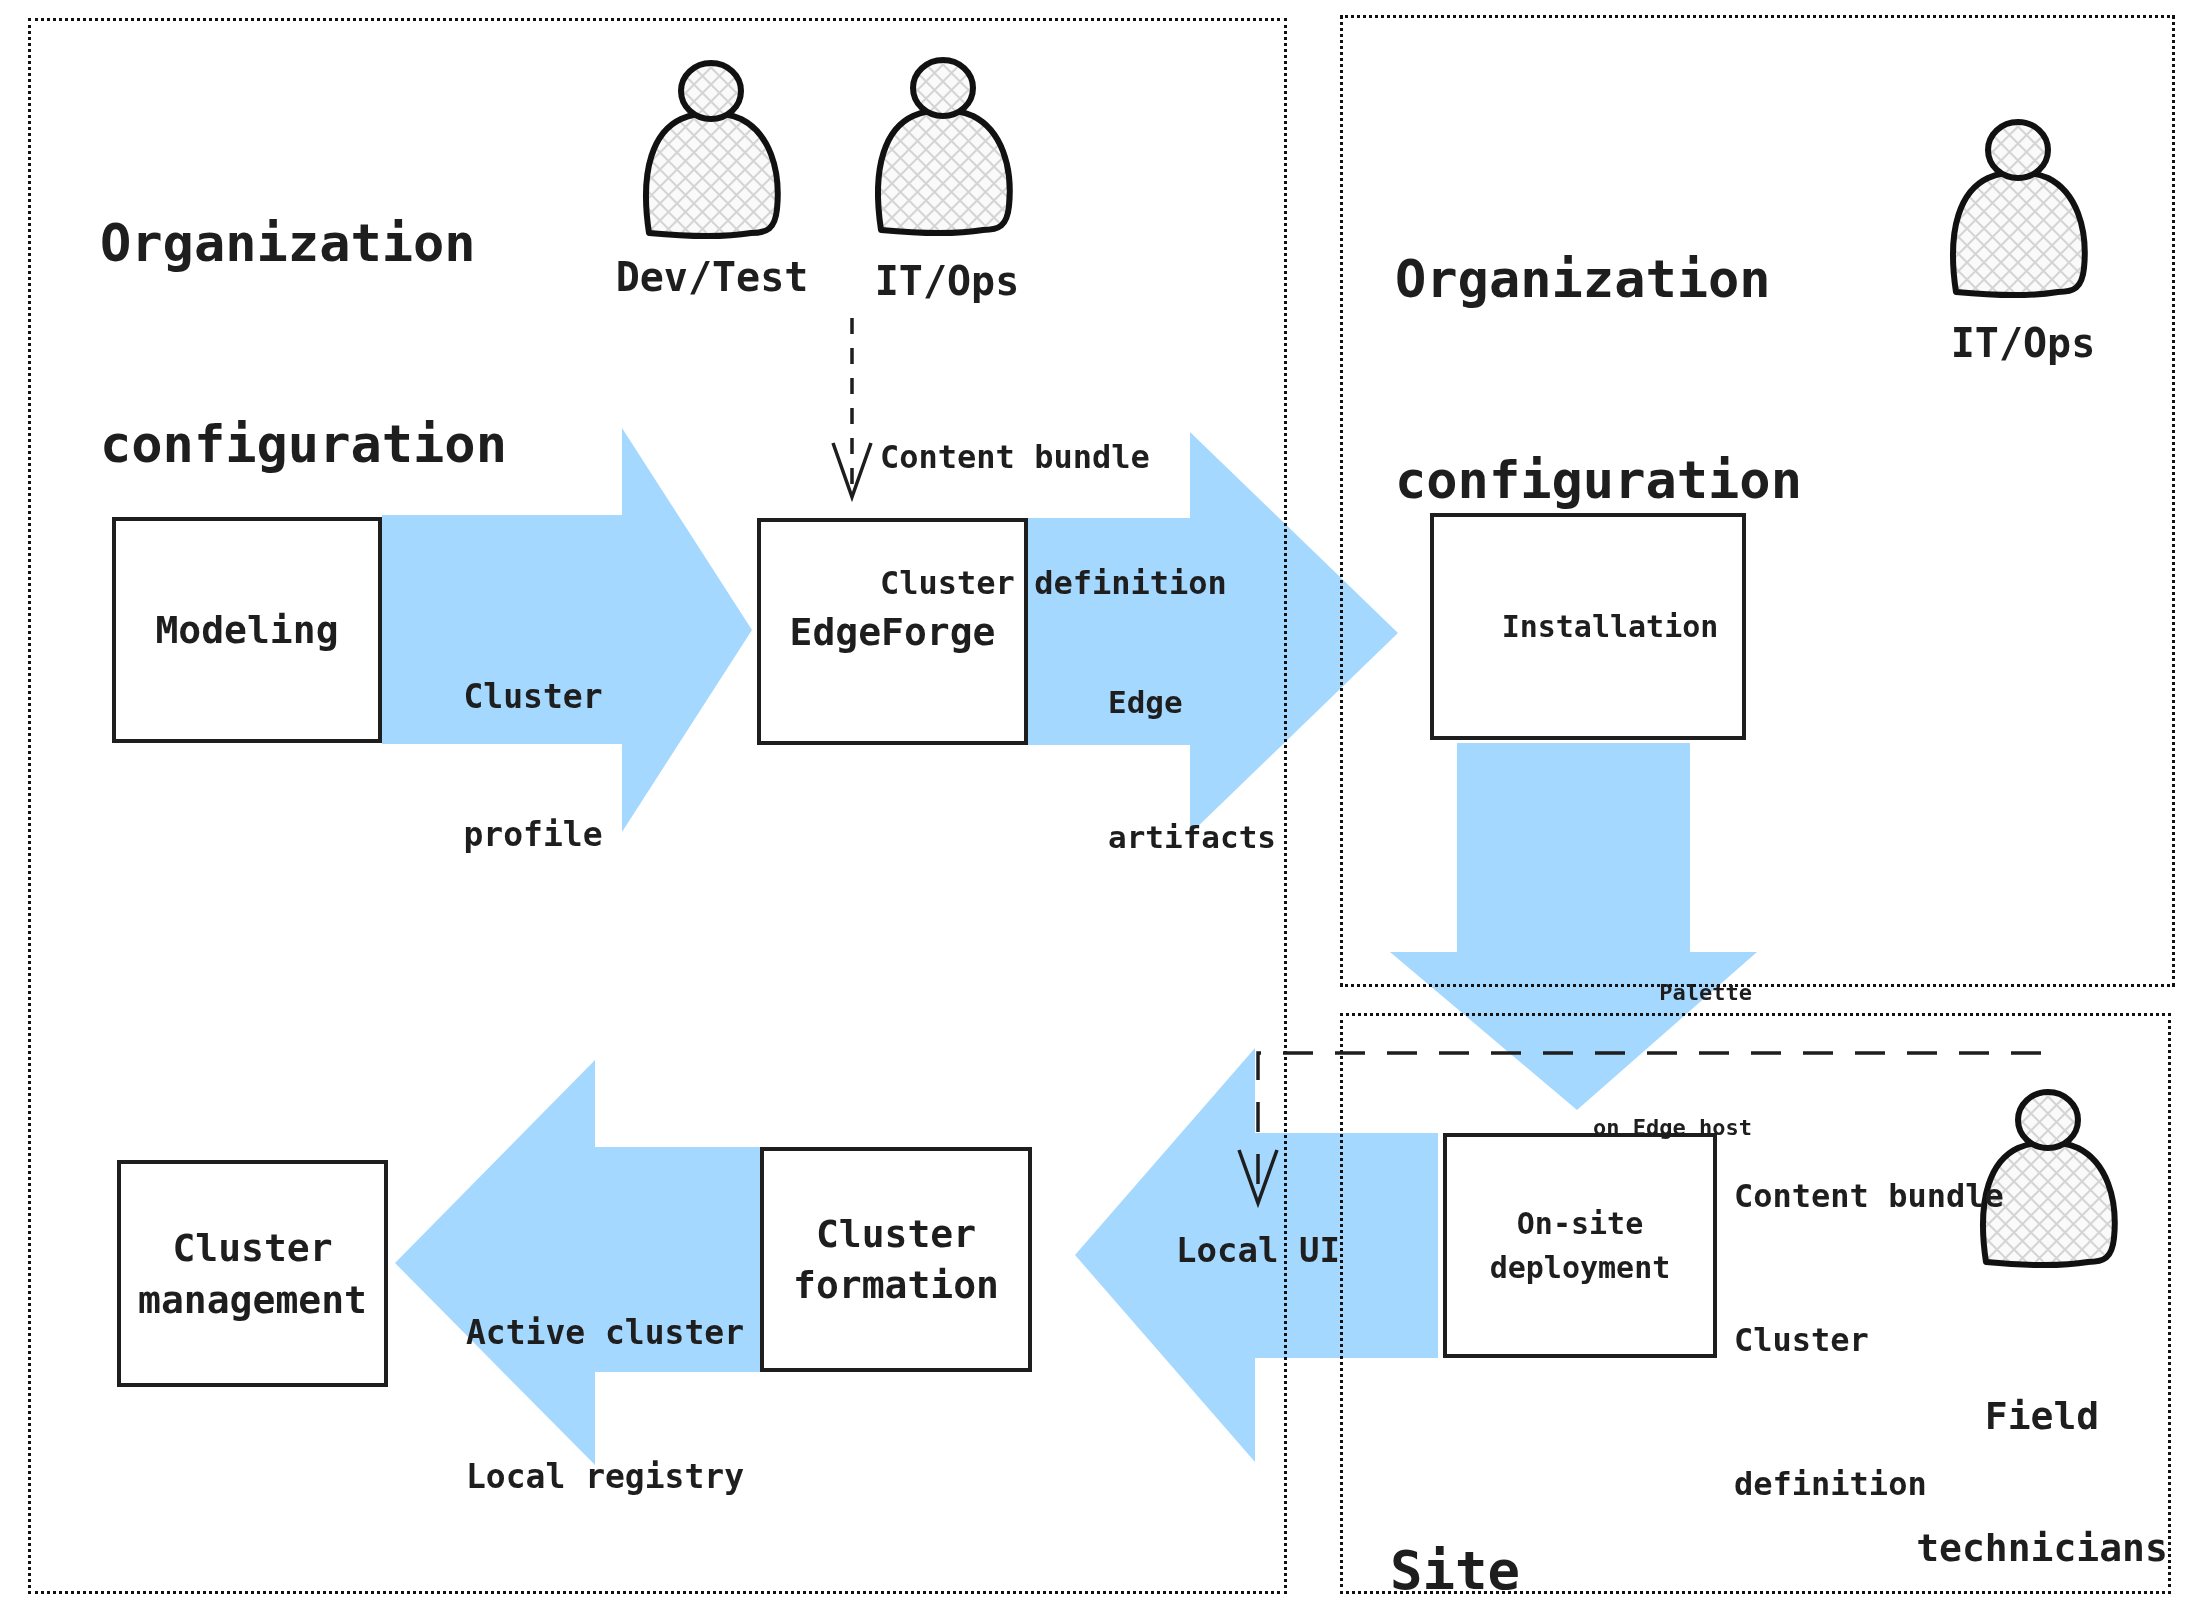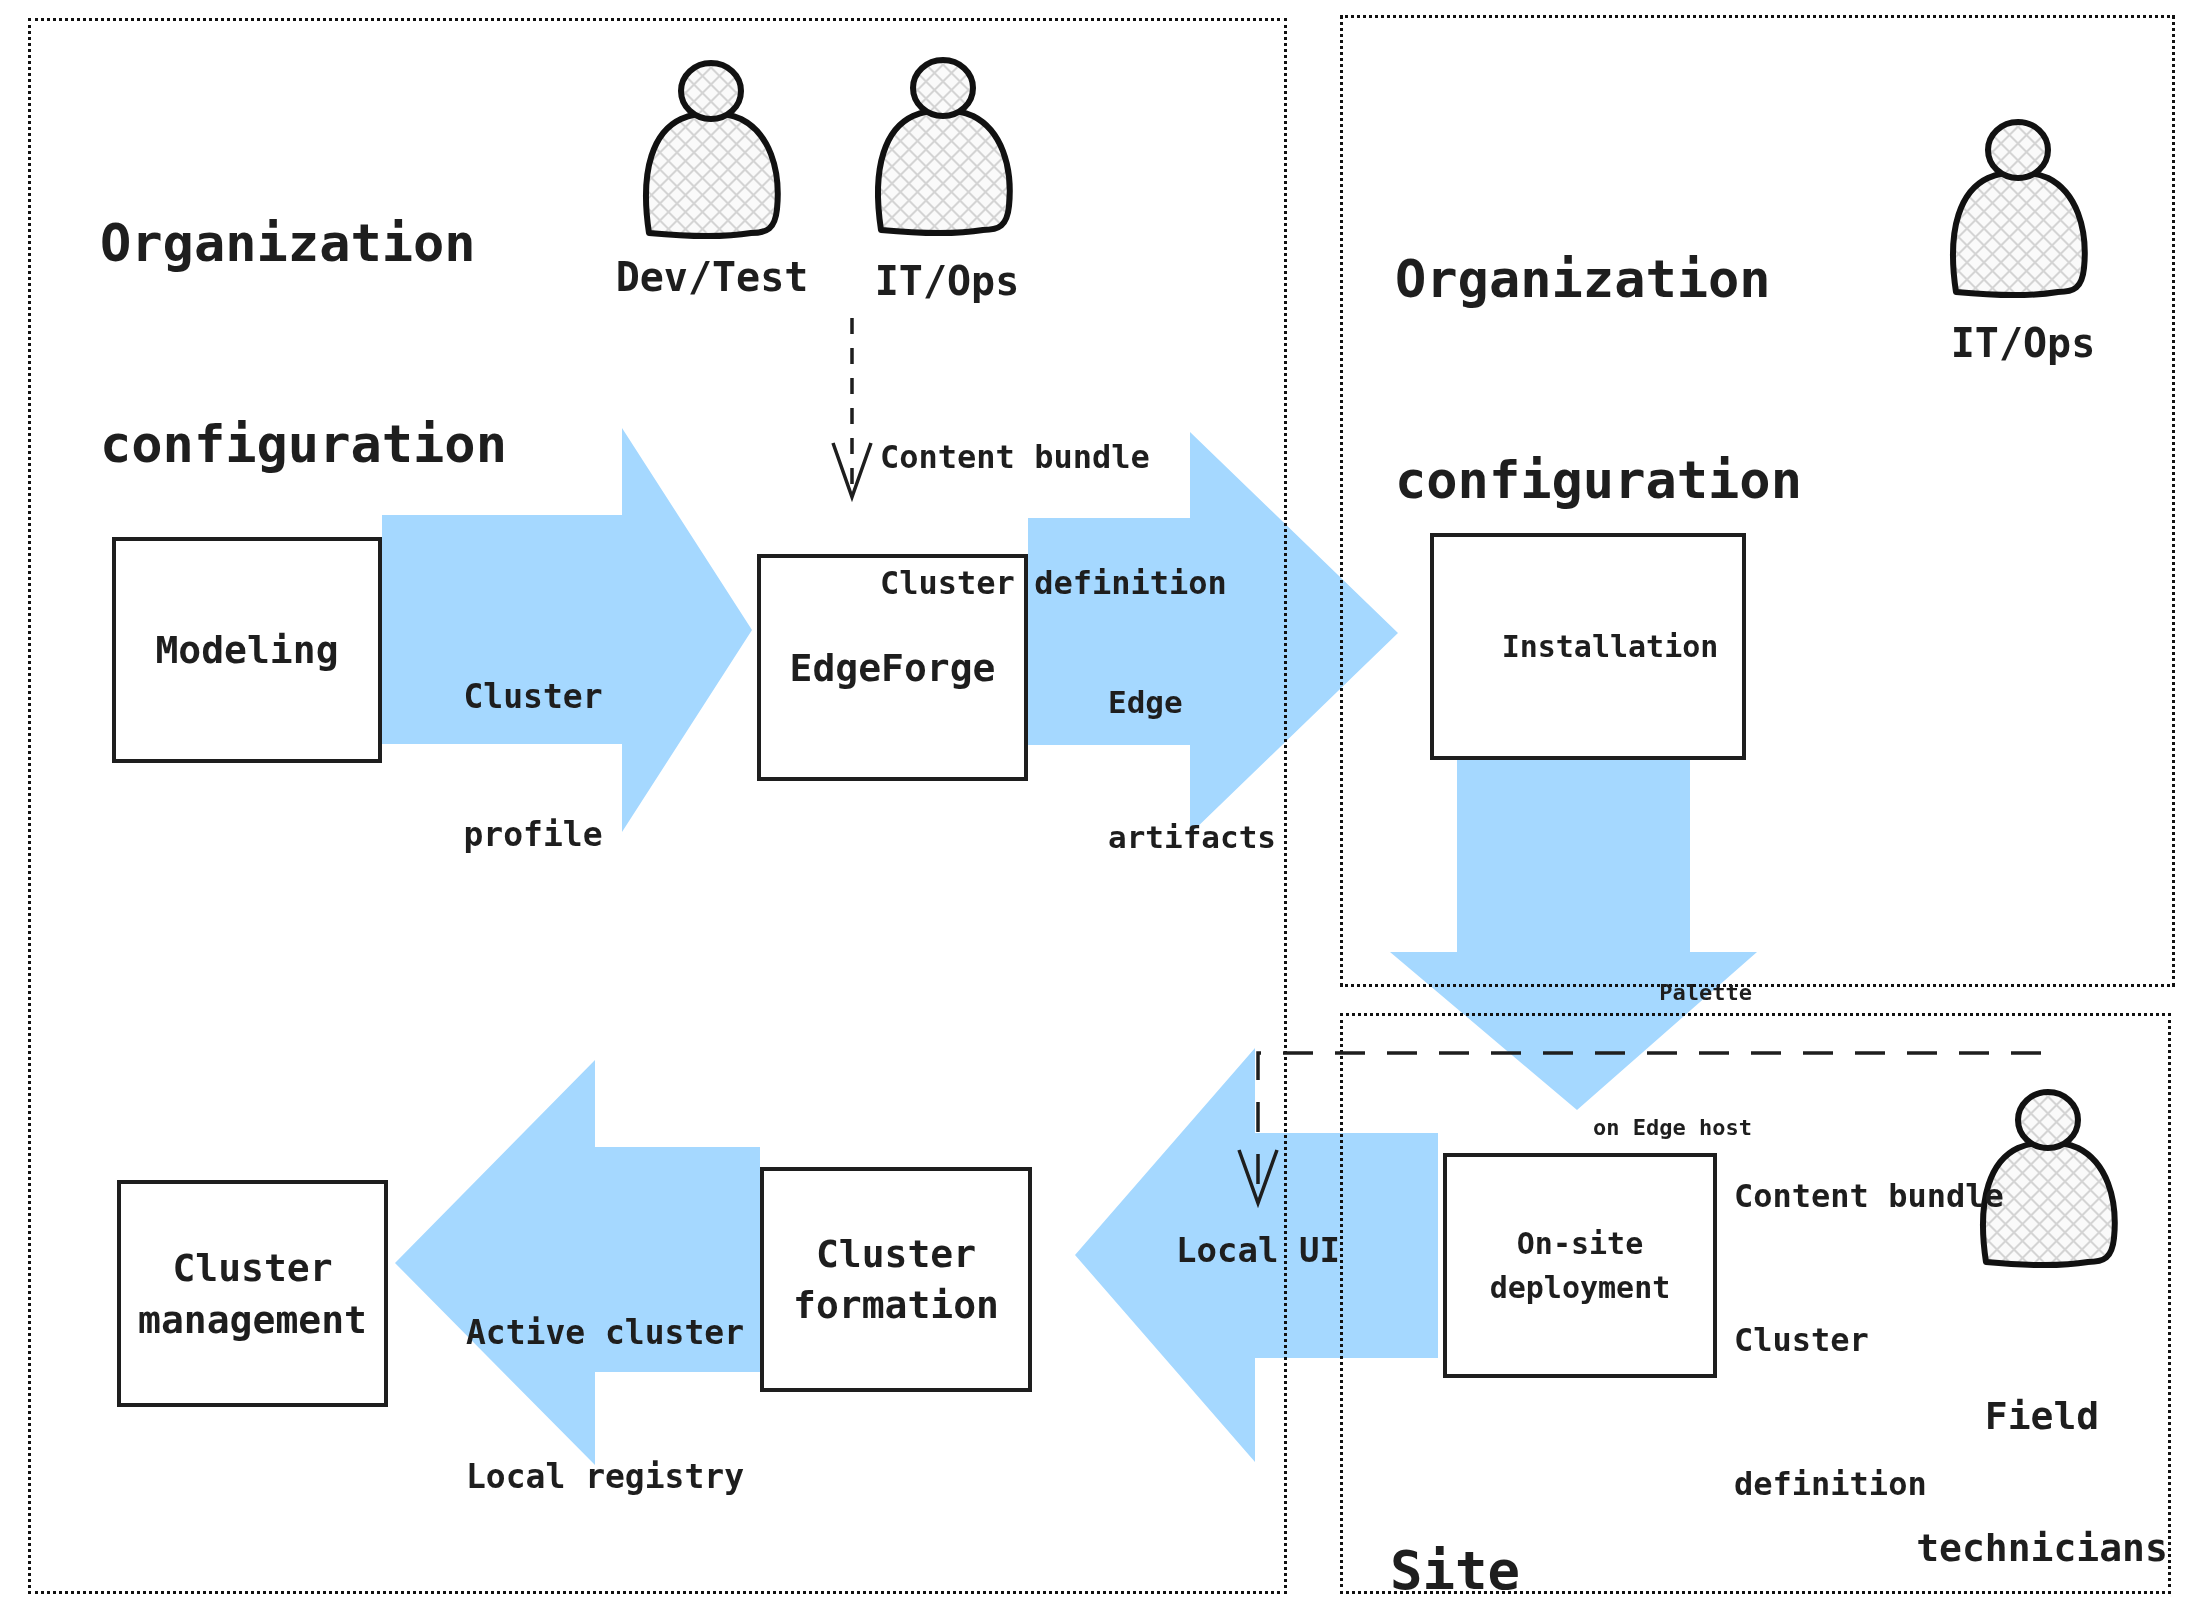--- a/index.html
+++ b/index.html
@@ -8,21 +8,21 @@
     font-family:"DejaVu Sans Mono","Liberation Mono",monospace;
     color:#1e1e1e;overflow:hidden;
   }
   .layer{position:absolute;left:0;top:0;width:2196px;height:1619px;}
   svg.layer{pointer-events:none;}
   .z1{z-index:1}.z2{z-index:2}.z3{z-index:3}.z4{z-index:4}.z5{z-index:5}
   .container-box{position:absolute;border:3.5px dotted #111;background:transparent;}
   .node{
     position:absolute;border:4px solid #1e1e1e;background:#ffffff;
     display:flex;flex-direction:column;align-items:center;justify-content:center;
-    font-weight:bold;text-align:center;margin-top:20px;
+    font-weight:bold;text-align:center;
   }
   .lbl{position:absolute;font-weight:bold;white-space:pre;}
   .center{text-align:center;}
 </style>
 </head>
 <body>
 
 <div class="canvas">
 
   <svg class="layer z1" width="2196" height="1619" viewBox="0 0 2196 1619">
@@ -63,21 +63,21 @@
     <path d="M 852,318 L 852,492" stroke="#1e1e1e" stroke-width="3.5" stroke-dasharray="16 14" fill="none"></path>
     <path d="M 833,443 L 852,497 L 871,443" stroke="#1e1e1e" stroke-width="3.5" fill="none"></path>
 
     <path d="M 2041,1053 L 1258,1053 L 1258,1197" stroke="#1e1e1e" stroke-width="3.5" stroke-dasharray="30 22" fill="none"></path>
     <path d="M 1239,1150 L 1258,1203 L 1277,1150" stroke="#1e1e1e" stroke-width="3.5" fill="none"></path>
   </svg>
 
   <div class="node z3" style="left:112px;top:517px;width:262px;height:218px;font-size:38px;">
     <div>Modeling</div>
   </div>
-  <div class="node z3" style="left:757px;top:534px;width:263px;height:219px;font-size:38px;">
+  <div class="node z3" style="left:757px;top:518px;width:263px;height:219px;font-size:38px;">
     <div>EdgeForge</div>
   </div>
   <div class="node z3" style="left:1430px;top:513px;width:264px;height:219px;font-size:30px;padding-left:44px;">
     <div>Installation</div>
   </div>
   <div class="node z3" style="left:1443px;top:1133px;width:266px;height:217px;font-size:30px;line-height:44px;">
     <div>On-site</div>
     <div>deployment</div>
   </div>
   <div class="node z3" style="left:760px;top:1147px;width:264px;height:217px;font-size:38px;line-height:51px;">

